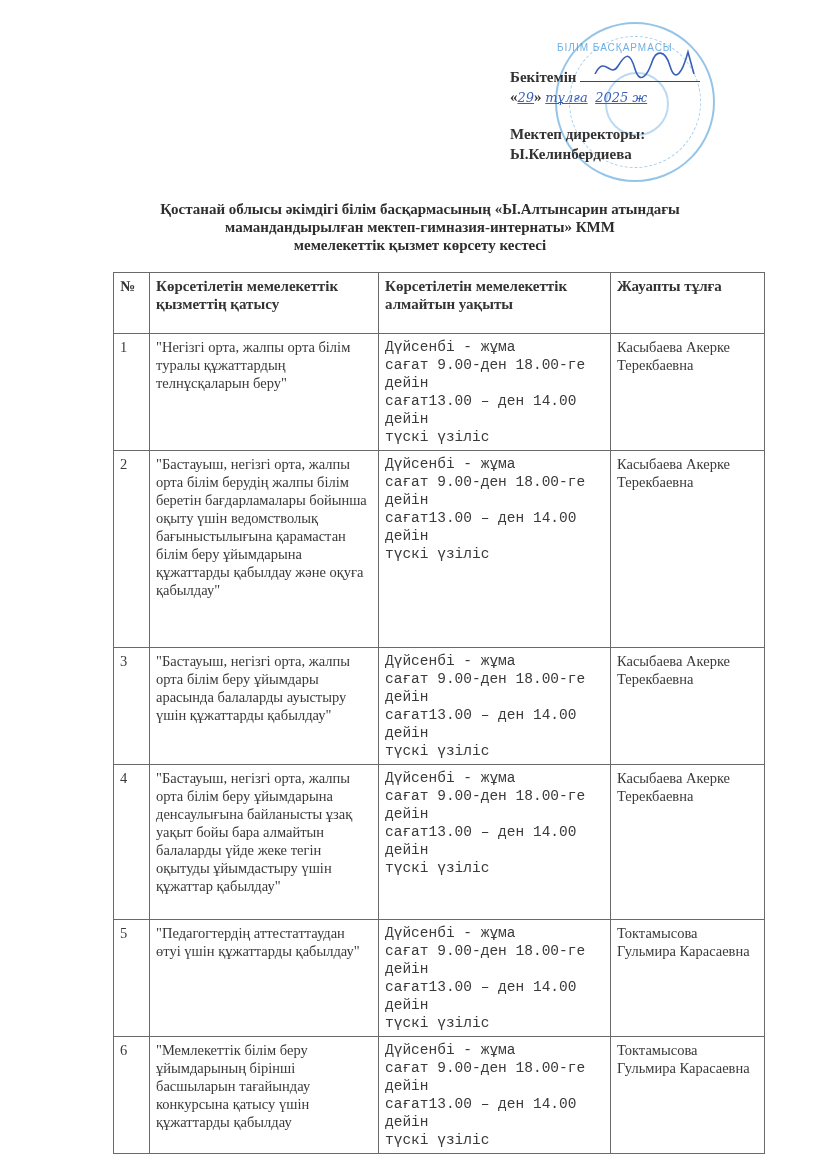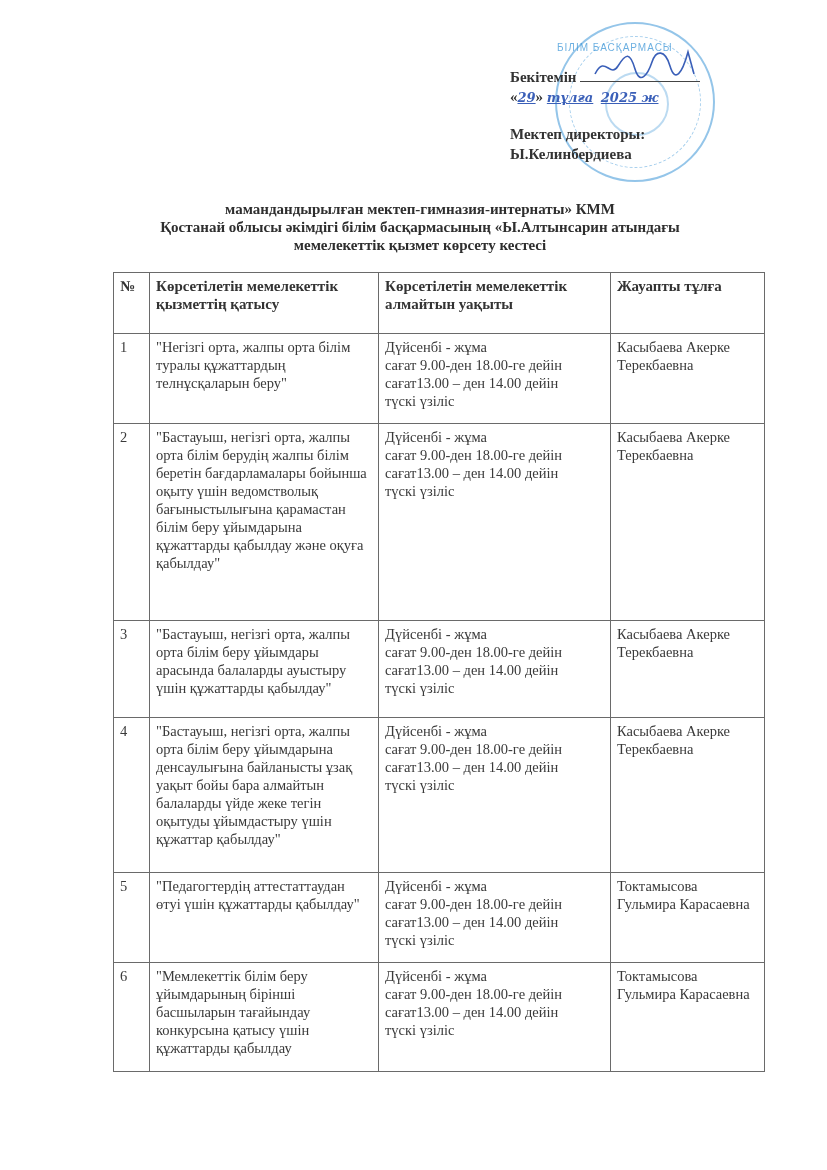--- a/index.html
+++ b/index.html
@@ -27,39 +27,39 @@
     }
     .signature {
       position: absolute; left: 590px; top: 44px; width: 110px; height: 40px;
     }
     .approve {
       position: absolute; left: 510px; top: 67px; font-weight: bold; font-size: 15px;
       line-height: 20px; color: #333;
     }
     .approve .line { display: block; white-space: nowrap; }
     .date-hand {
-      font-family: "DejaVu Serif", serif; font-style: italic; color: #3a5fb8; font-weight: bold;
+      font-family: "DejaVu Serif", serif; font-style: italic; color: #3a5fb8; font-weight: normal;
       font-size: 13px; text-decoration: underline;
     }
     .approve .spacer { height: 16px; }
     .title {
       position: absolute; left: 100px; top: 200px; width: 640px; text-align: center;
       font-weight: bold; font-size: 15px; line-height: 18px; color: #2e2e2e;
     }
     table.schedule {
       position: absolute; left: 113px; top: 272px; border-collapse: collapse;
       width: 651px; table-layout: fixed; font-size: 14.5px; line-height: 18px; color: #3a3a3a;
     }
     table.schedule td, table.schedule th {
       border: 1px solid #6a6a6a; vertical-align: top; padding: 4px 6px 4px 6px;
       text-align: left; font-weight: normal;
     }
     table.schedule th { font-weight: bold; font-size: 15px; color: #333; }
     col.c0 { width: 36px; } col.c1 { width: 229px; } col.c2 { width: 232px; } col.c3 { width: 154px; }
-    .time-line { display: block; }
+    .time-line { display: block; font-family: Liberation Mono, monospace; }
   </style>
 </head>
 <body>
 
 <div class="stamp">
   <div class="stamp-text">БІЛІМ БАСҚАРМАСЫ</div>
 </div>
 
 <svg class="signature" viewBox="0 0 110 40">
   <path d="M5 30 C15 10, 20 35, 28 22 S40 8, 45 25 S58 30, 62 18 S75 5, 80 22 S92 30, 98 8 L104 30" fill="none" stroke="#3a5fb8" stroke-width="1.6"></path>
@@ -70,22 +70,22 @@
     <span>Бекітемін</span>
     <span style="display:inline-block;width:120px;border-bottom:1px solid #444;"></span>
   </span>
   <span class="line">«<span class="date-hand">29</span>» <span class="date-hand">тұлға</span>&nbsp;&nbsp;<span class="date-hand">2025 ж</span></span>
   <div class="spacer"></div>
   <span class="line">Мектеп директоры:</span>
   <span class="line">Ы.Келинбердиева</span>
 </div>
 
 <div class="title">
+  <div>Қостанай облысы әкімдігі білім басқармасының «Ы.Алтынсарин атындағы</div>
   <div>мамандандырылған мектеп-гимназия-интернаты» КММ</div>
-  <div>Қостанай облысы әкімдігі білім басқармасының «Ы.Алтынсарин атындағы</div>
   <div>мемелекеттік қызмет көрсету кестесі</div>
 </div>
 
 <table class="schedule">
   <colgroup>
       <col class="c0">
       <col class="c1">
       <col class="c2">
       <col class="c3">
     </colgroup>

